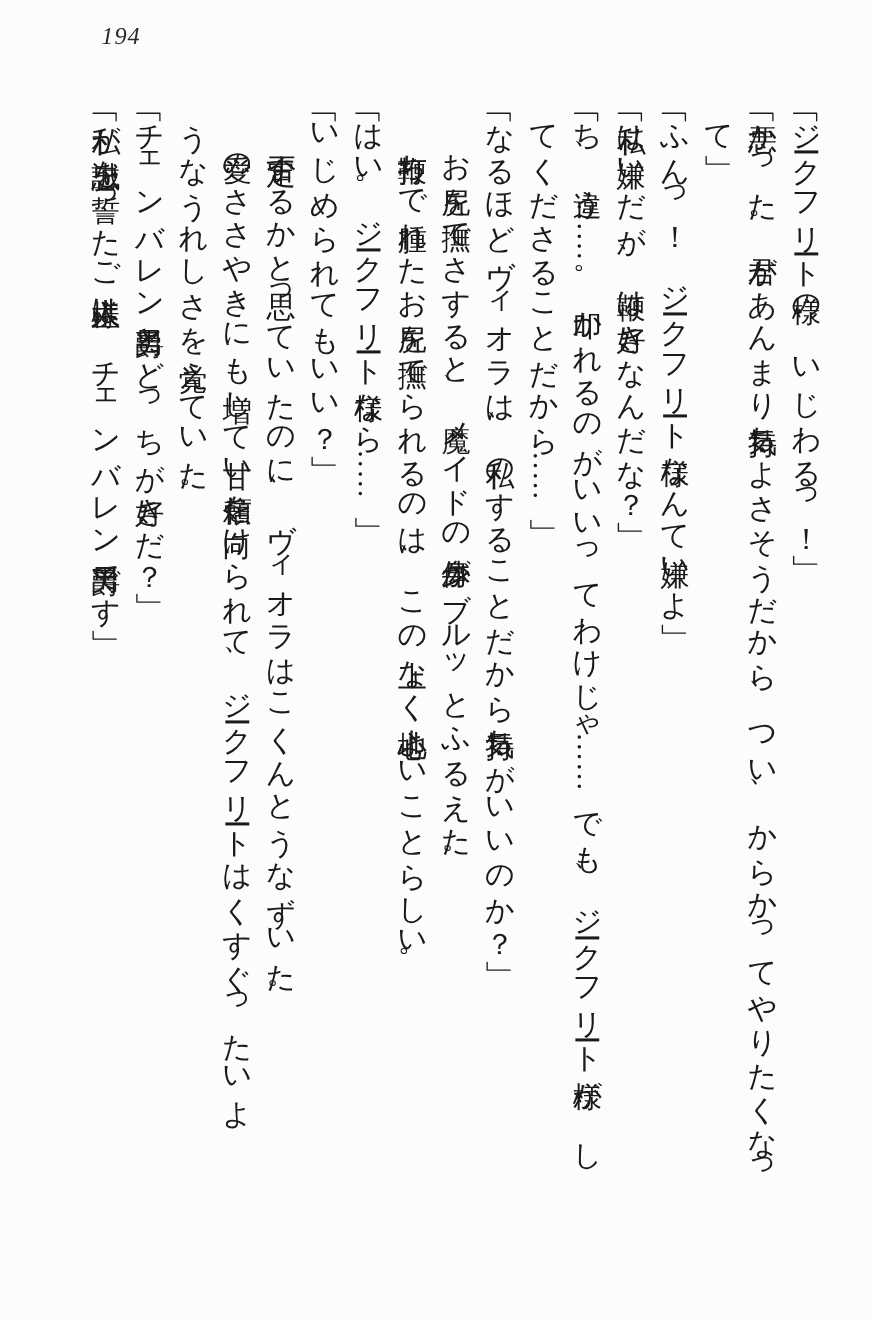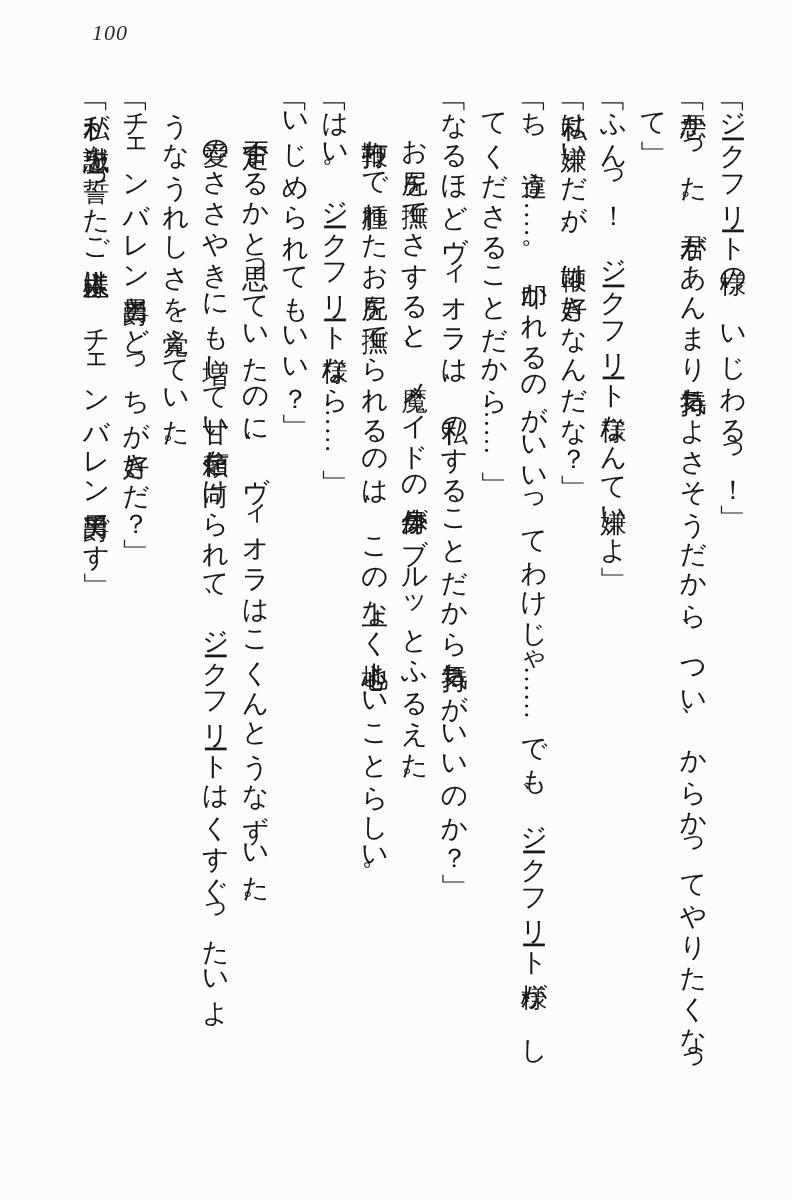--- a/index.html
+++ b/index.html
@@ -46,21 +46,21 @@
     padding: 0;
     line-height: 39.8px;
     white-space: nowrap;
     letter-spacing: 0.5px;
   }
 </style>
 </head>
 <body>
 
 <div class="book-page">
-  <div class="page-number">100</div>
+  <div class="page-number">194</div>
   <div class="text-block">
       <p>「ジークフリート様の、いじわるっ！」</p>
       <p>「悪かった。君があんまり気持ちよさそうだから、つい、からかってやりたくなっ</p>
       <p>て」</p>
       <p>「ふんっ！　ジークフリート様なんて嫌いよ」</p>
       <p>「私は嫌いだが、鞭は好きなんだな？」</p>
       <p>「ち、違う……。叩かれるのがいいってわけじゃ……でも、ジークフリート様が、し</p>
       <p>てくださることだから……」</p>
       <p>「なるほどヴィオラは、私のすることだから気持ちがいいのか？」</p>
       <p>　お尻を撫でさすると、魔メイドの身体がブルッとふるえた。</p>

